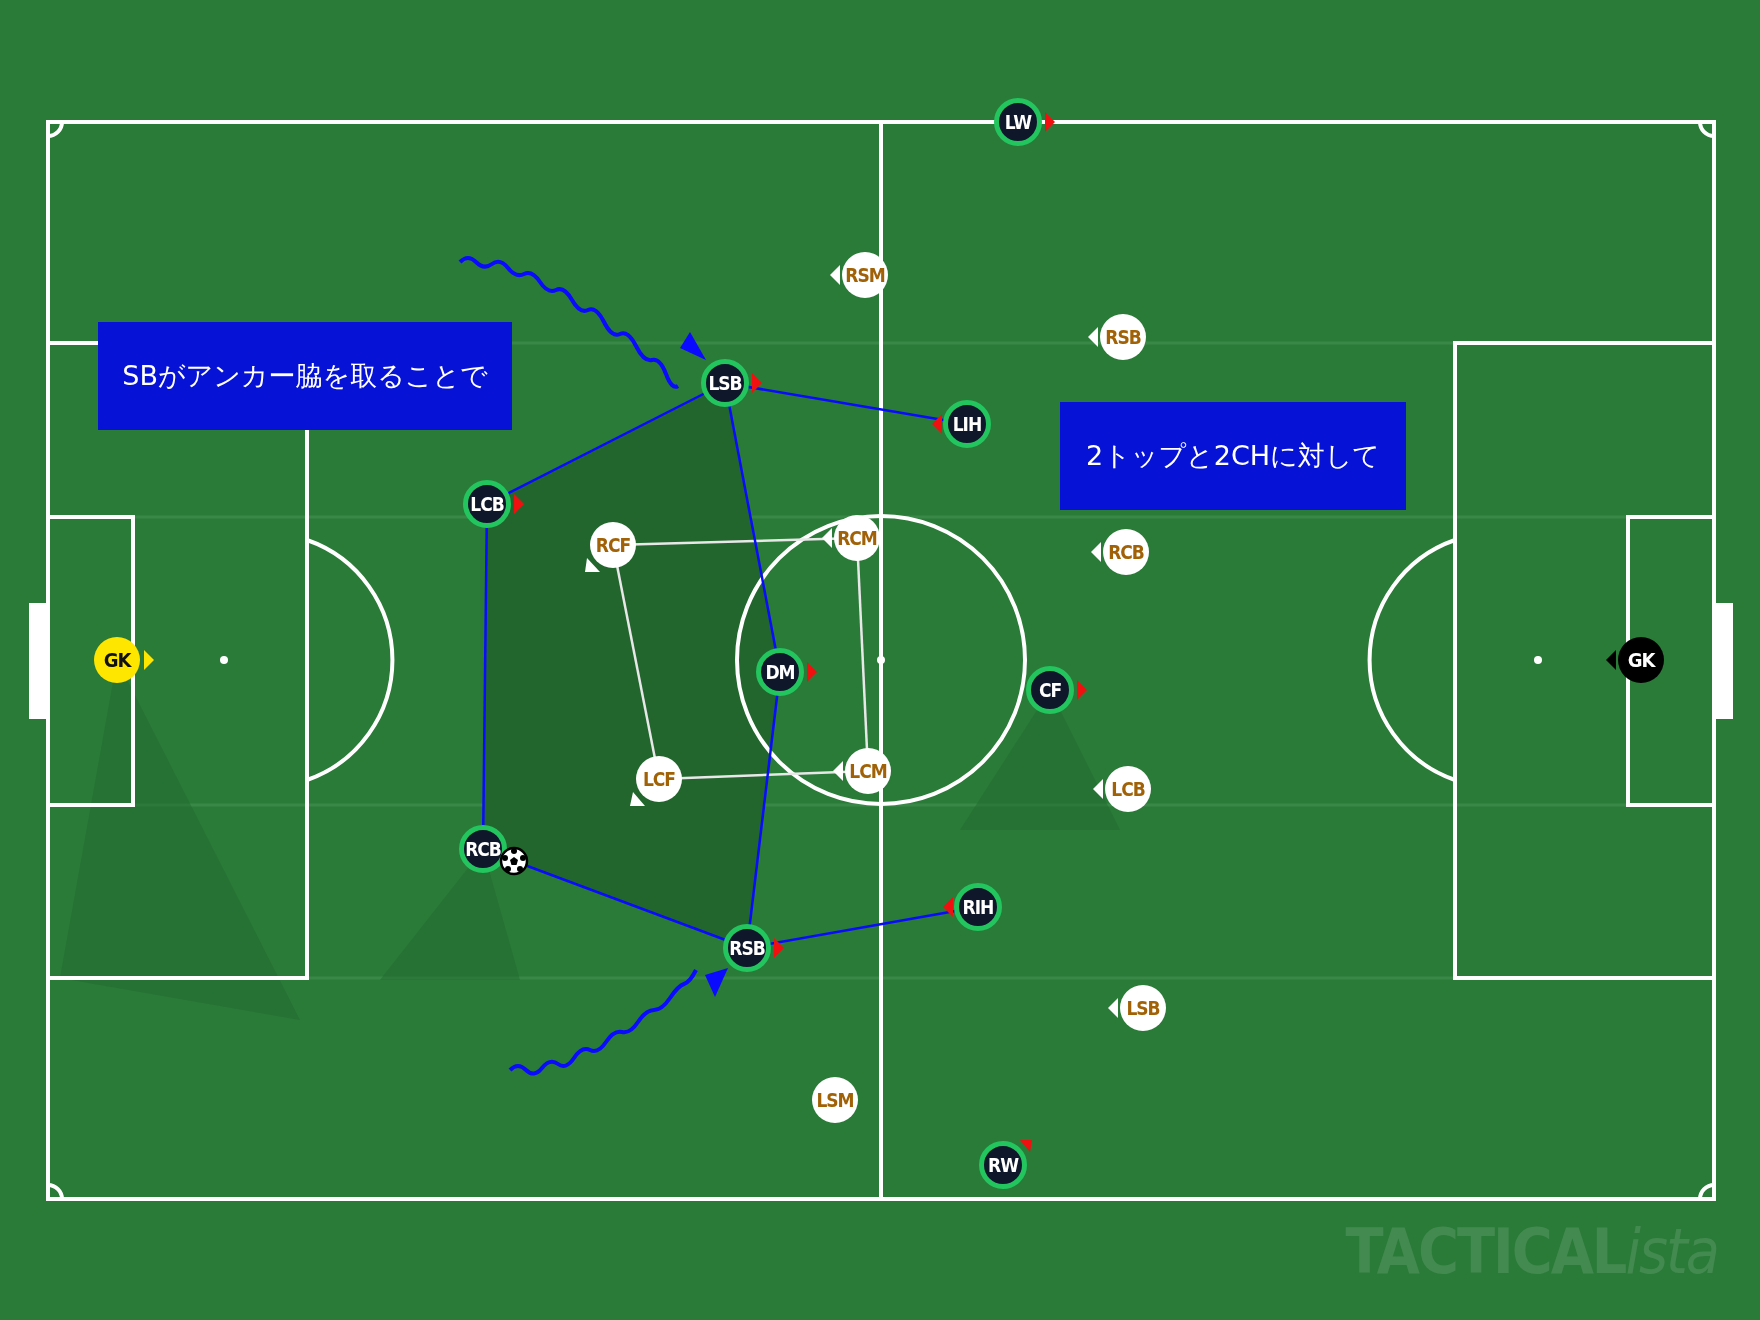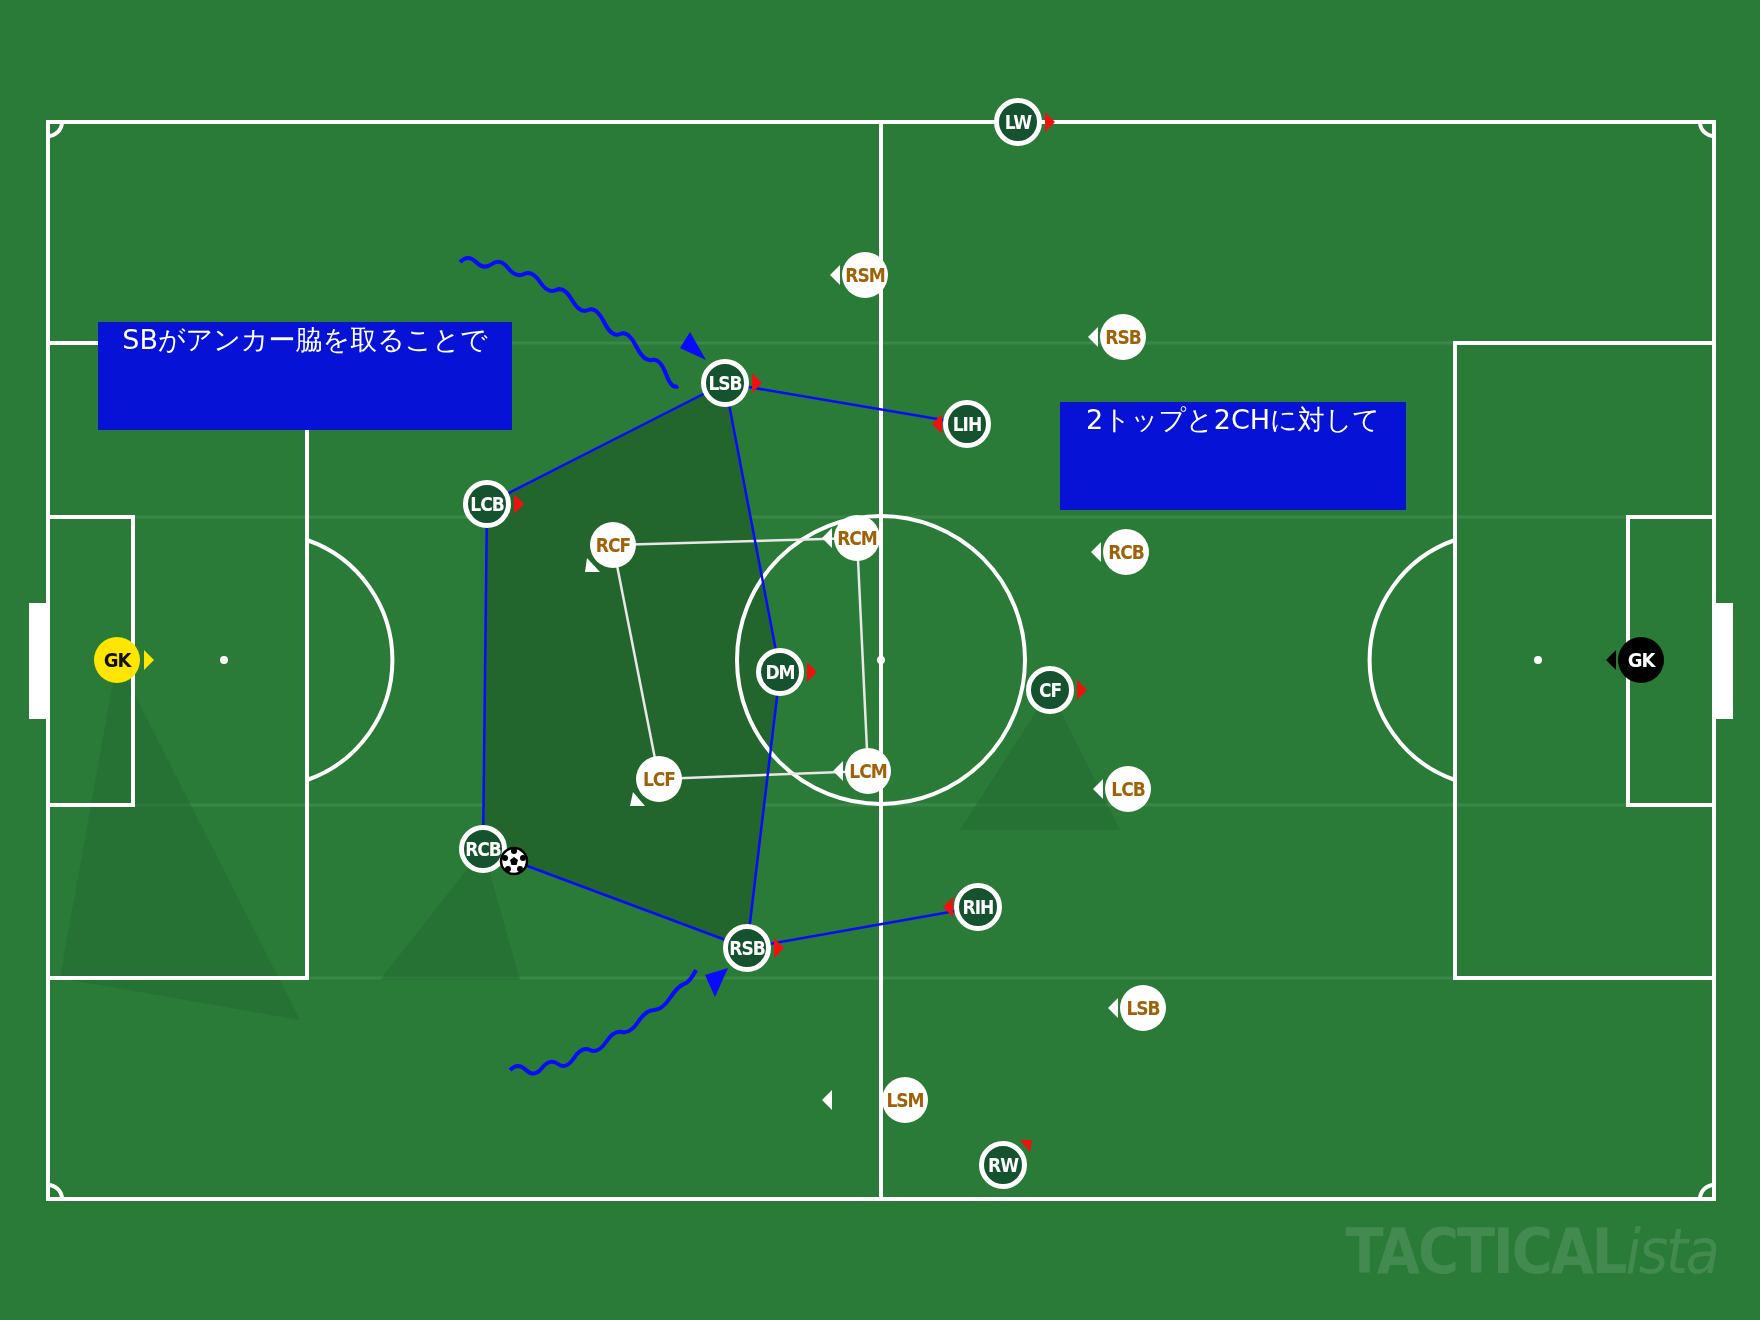--- a/index.html
+++ b/index.html
@@ -1,24 +1,24 @@
 <!DOCTYPE html>
 <html><head>
 <meta charset="utf-8">
 <style>
   html, body { margin: 0; padding: 0; }
   body { width: 1760px; height: 1320px; background: #2a7a38; overflow: hidden; position: relative; font-family: "DejaVu Sans", sans-serif; }
   #stage { position: absolute; left: 0; top: 0; width: 1760px; height: 1320px; }
   svg { position: absolute; left: 0; top: 0; }
   .player { position: absolute; border-radius: 50%; display: flex; align-items: center; justify-content: center; box-sizing: border-box; font-family: "DejaVu Sans Condensed", "DejaVu Sans", sans-serif; font-weight: bold; letter-spacing: -1px; }
-  .home { width: 48px; height: 48px; background: #14532d; border: 5px solid #ffffff; color: #ffffff; font-size: 19px; }
+  .home { width: 48px; height: 48px; background: #0f172a; border: 5px solid #22c55e; color: #ffffff; font-size: 19px; }
   .away { width: 46px; height: 46px; background: #ffffff; color: #a16207; font-size: 19px; font-weight: bold; }
   .gk-yellow { width: 46px; height: 46px; background: #ffe600; color: #111; font-size: 20px; }
   .gk-black { width: 46px; height: 46px; background: #000; color: #fff; font-size: 20px; }
-  .callout { position: absolute; background: #0612d6; color: #ffffff; font-size: 27px; line-height: 36px; text-align: center; display: flex; flex-direction: column; justify-content: space-between; box-sizing: border-box; }
+  .callout { position: absolute; background: #0612d6; color: #ffffff; font-size: 27px; line-height: 36px; text-align: center; display: flex; flex-direction: column; justify-content: center; box-sizing: border-box; }
   .watermark { position: absolute; right: 42px; bottom: 32px; color: rgba(255,255,255,0.12); font-family: "DejaVu Sans Condensed", "DejaVu Sans", sans-serif; font-weight: bold; font-size: 62px; letter-spacing: -2px; margin-left: 48px; }
   .watermark i { font-weight: normal; }
 </style>
 </head>
 <body>
 
 <div id="stage">
   <svg width="1760" height="1320" viewBox="0 0 1760 1320">
 
     <g stroke="#3f8c4c" stroke-width="3" opacity="0.8">
@@ -173,21 +173,21 @@
     </div>
   <div class="player away" style="left:845px;top:748px;">
       <span>LCM</span>
     </div>
   <div class="player away" style="left:1105px;top:766px;">
       <span>LCB</span>
     </div>
   <div class="player away" style="left:1120px;top:985px;">
       <span>LSB</span>
     </div>
-  <div class="player away" style="left:882px;top:1077px;">
+  <div class="player away" style="left:812px;top:1077px;">
       <span>LSM</span>
     </div>
   <div class="player gk-black" style="left:1618px;top:637px;">
       <span>GK</span>
     </div>
 
   <svg width="1760" height="1320" style="pointer-events:none;">
     <g transform="translate(514,861)">
       <circle r="13" fill="#ffffff" stroke="#000" stroke-width="2.5"></circle>
       <polygon points="0,-4 4,-1 2.5,4 -2.5,4 -4,-1" fill="#000"></polygon>

